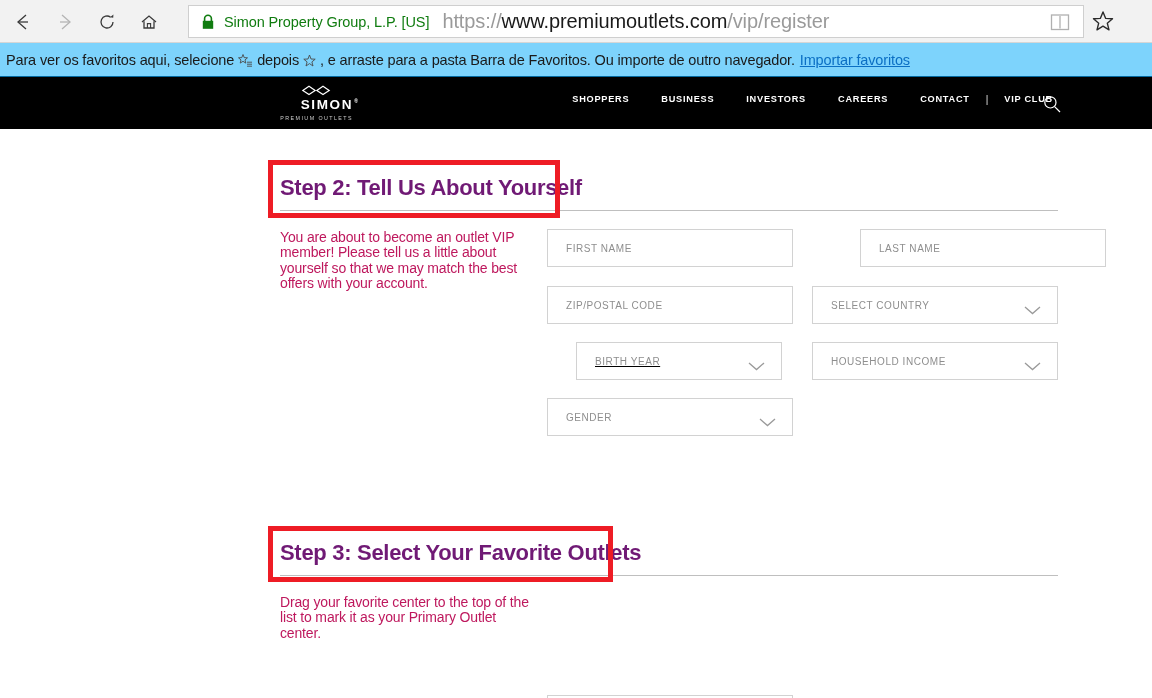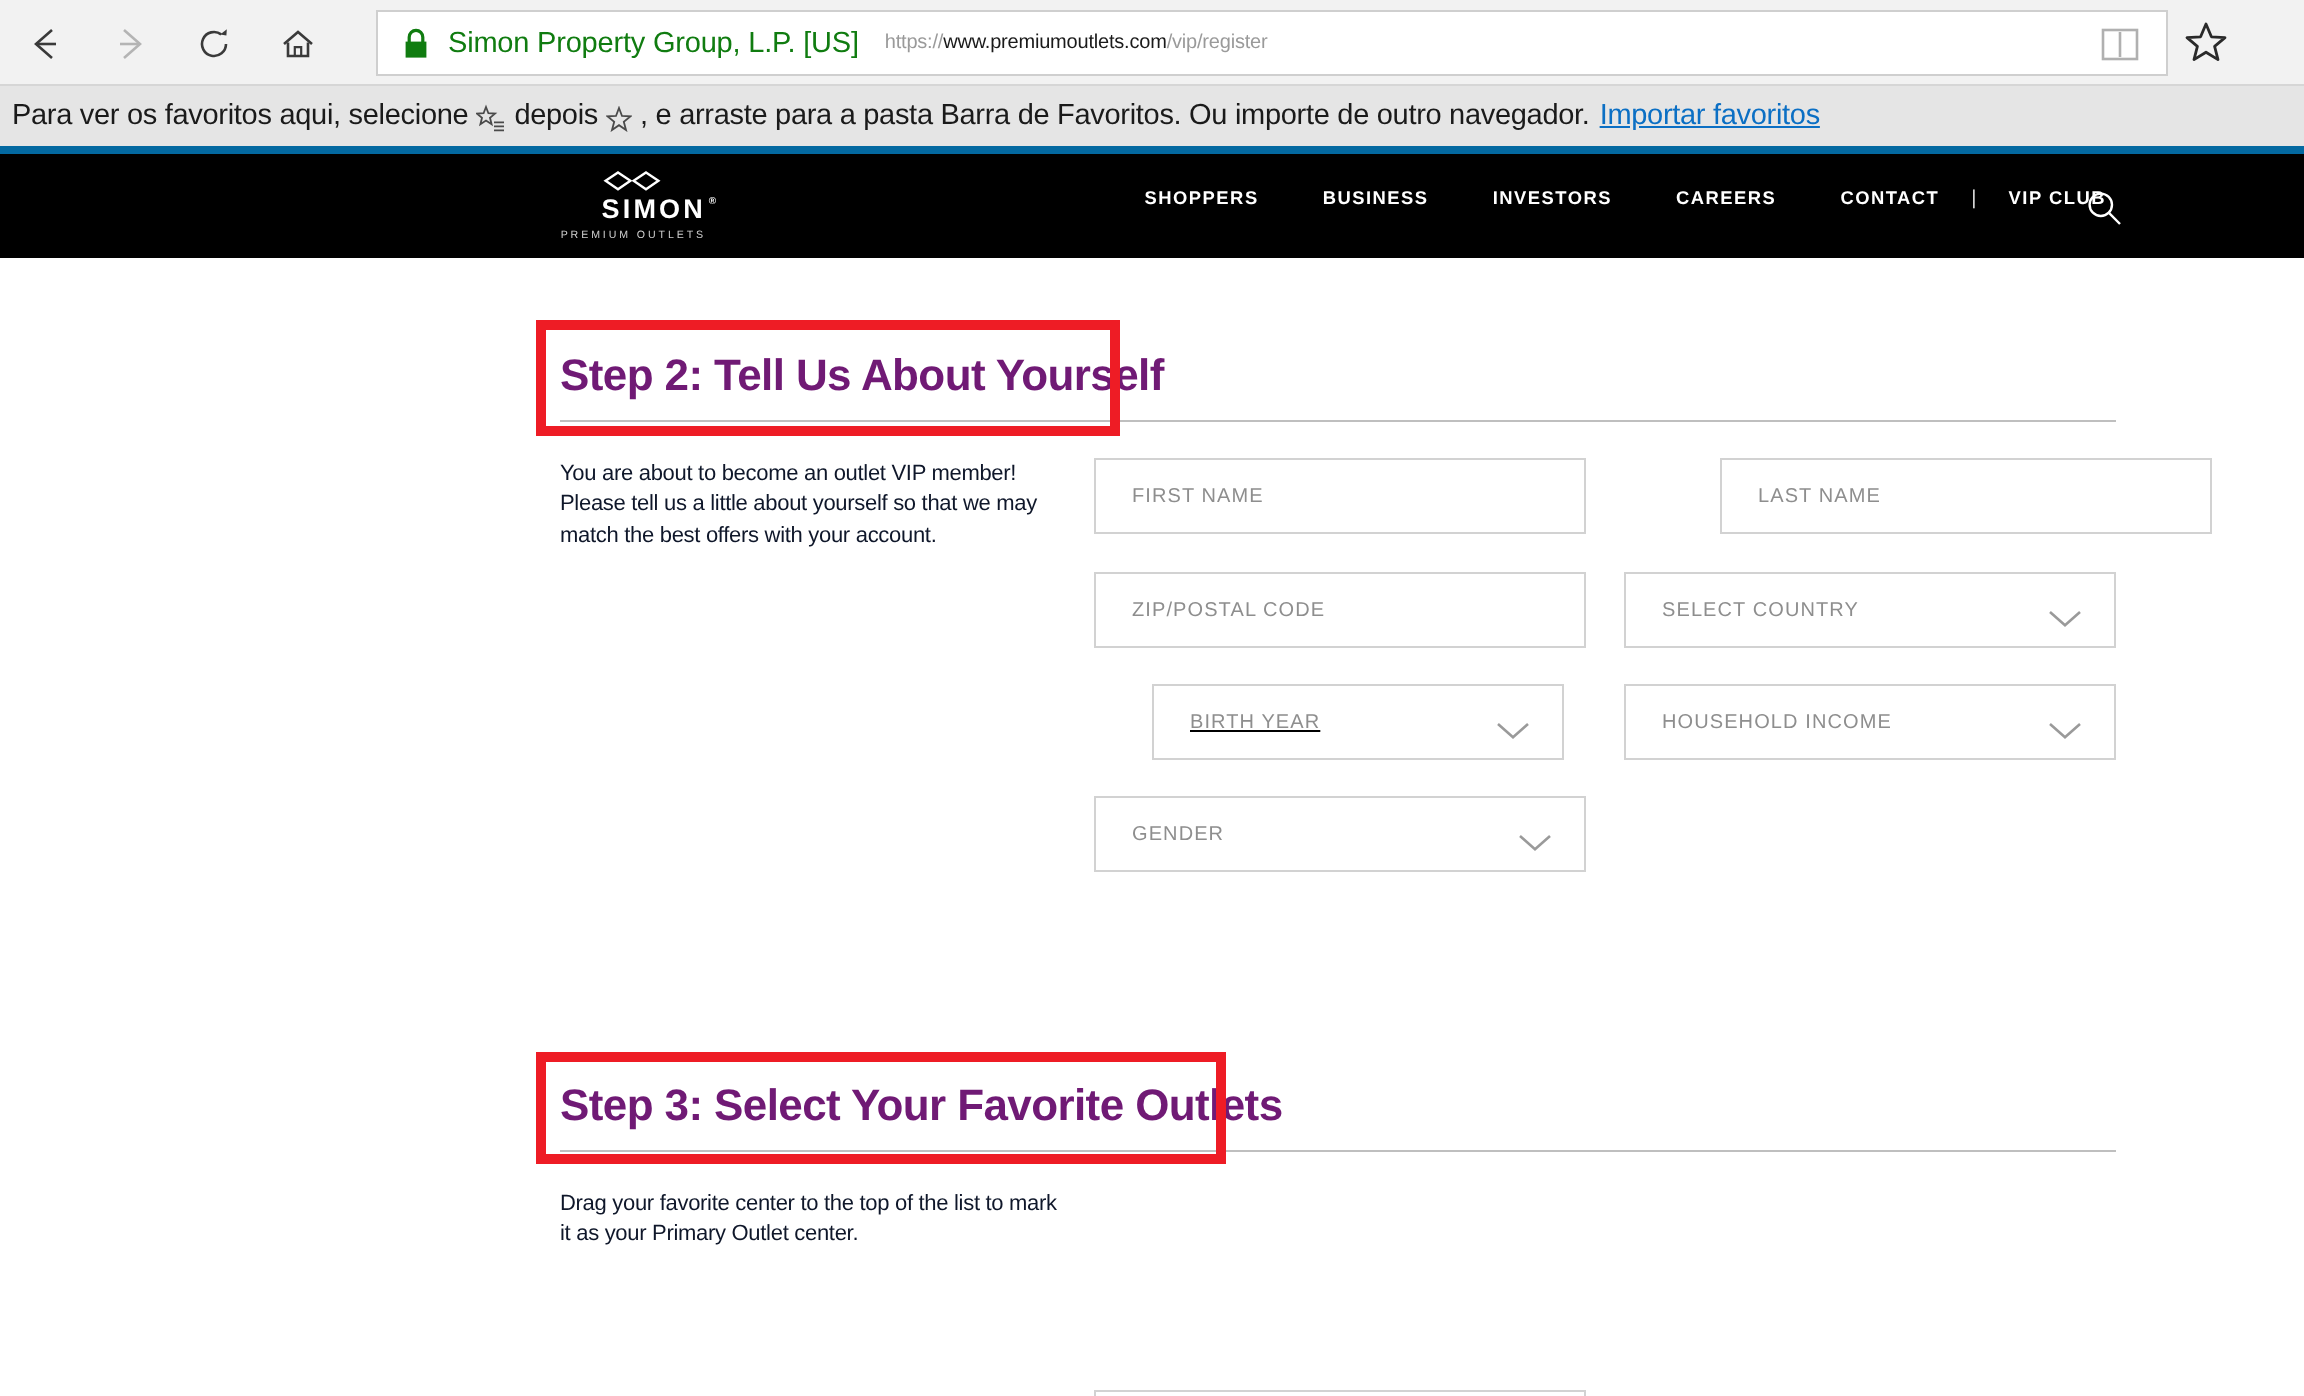--- a/index.html
+++ b/index.html
@@ -41,41 +41,41 @@
   }
   .site-owner {
     color: #107c10;
     font-size: 14.5px;
     white-space: nowrap;
     letter-spacing: -0.1px;
     text-align: center;
   }
   .url-text {
     margin-left: 13px;
-    font-size: 10px;
+    font-size: 20px;
     white-space: nowrap;
     letter-spacing: -0.1px;
   }
   .url-scheme { color: #9a9a9a; }
   .url-host   { color: #1a1a1a; }
   .url-path   { color: #9a9a9a; }
   .reading-view {
     position: absolute; right: 12px; top: 6px;
   }
   .fav-star {
     position: absolute; top: 9px; left: 1090px;
     width: 28px; height: 26px;
   }
 
   
   .favbar {
     position: absolute; top: 43px; left: 0;
     width: 1152px; height: 34px;
-    background: #e5e5e5;
-    border-bottom: 4px solid #0369a1;
+    background: #7dd3fc;
+    border-bottom: 1px solid #0369a1;
     display: flex; align-items: center;
     padding-left: 6px;
     font-size: 14.5px;
     color: #1a1a1a;
     white-space: nowrap;
     letter-spacing: -0.15px;
   }
   .favbar .ico { margin: 0 4px; display: inline-flex; align-items: center; position: relative; top: 1px; }
   .favbar-link { color: #0b6fc4; margin-left: 5px; }
 
@@ -149,23 +149,23 @@
   }
   .redbox {
     position: absolute;
     border: 5px solid #ee1c25;
     background: transparent;
     pointer-events: none;
   }
 
   .body-col { position: absolute; width: 250px; }
   .body-text {
-    font-size: 11px;
+    font-size: 14px;
     line-height: 15.4px;
-    color: #0f172a;
+    color: #be185d;
     letter-spacing: -0.15px;
   }
   .body-text + .body-text { margin-top: 16px; }
 
   .field {
     position: absolute;
     height: 38px;
     border: 1px solid #d2d2d2;
     background: #ffffff;
     display: flex;

